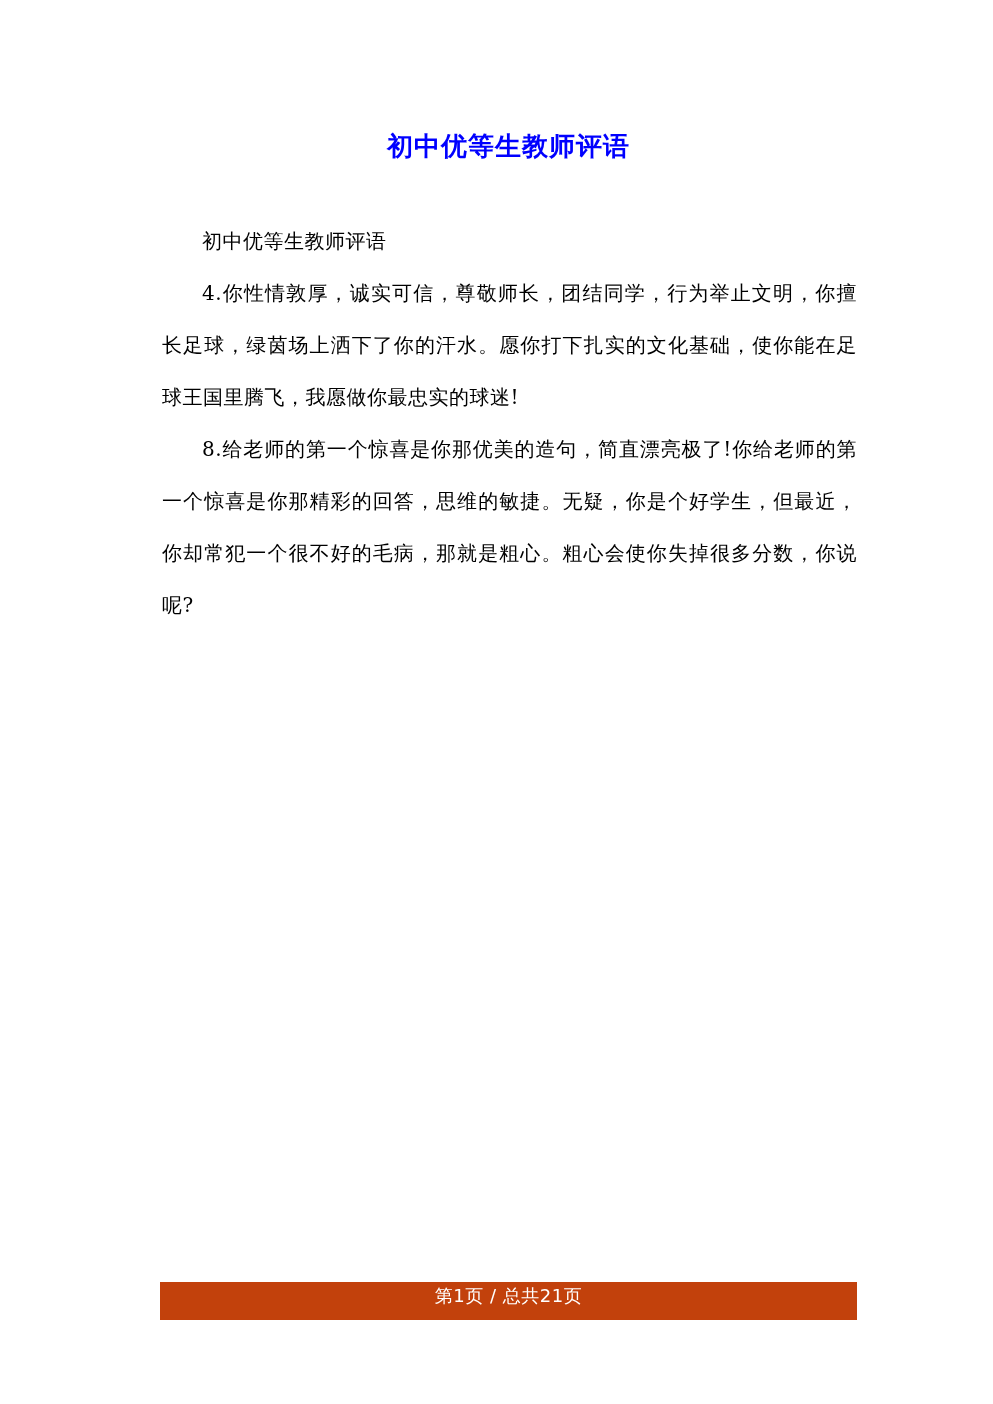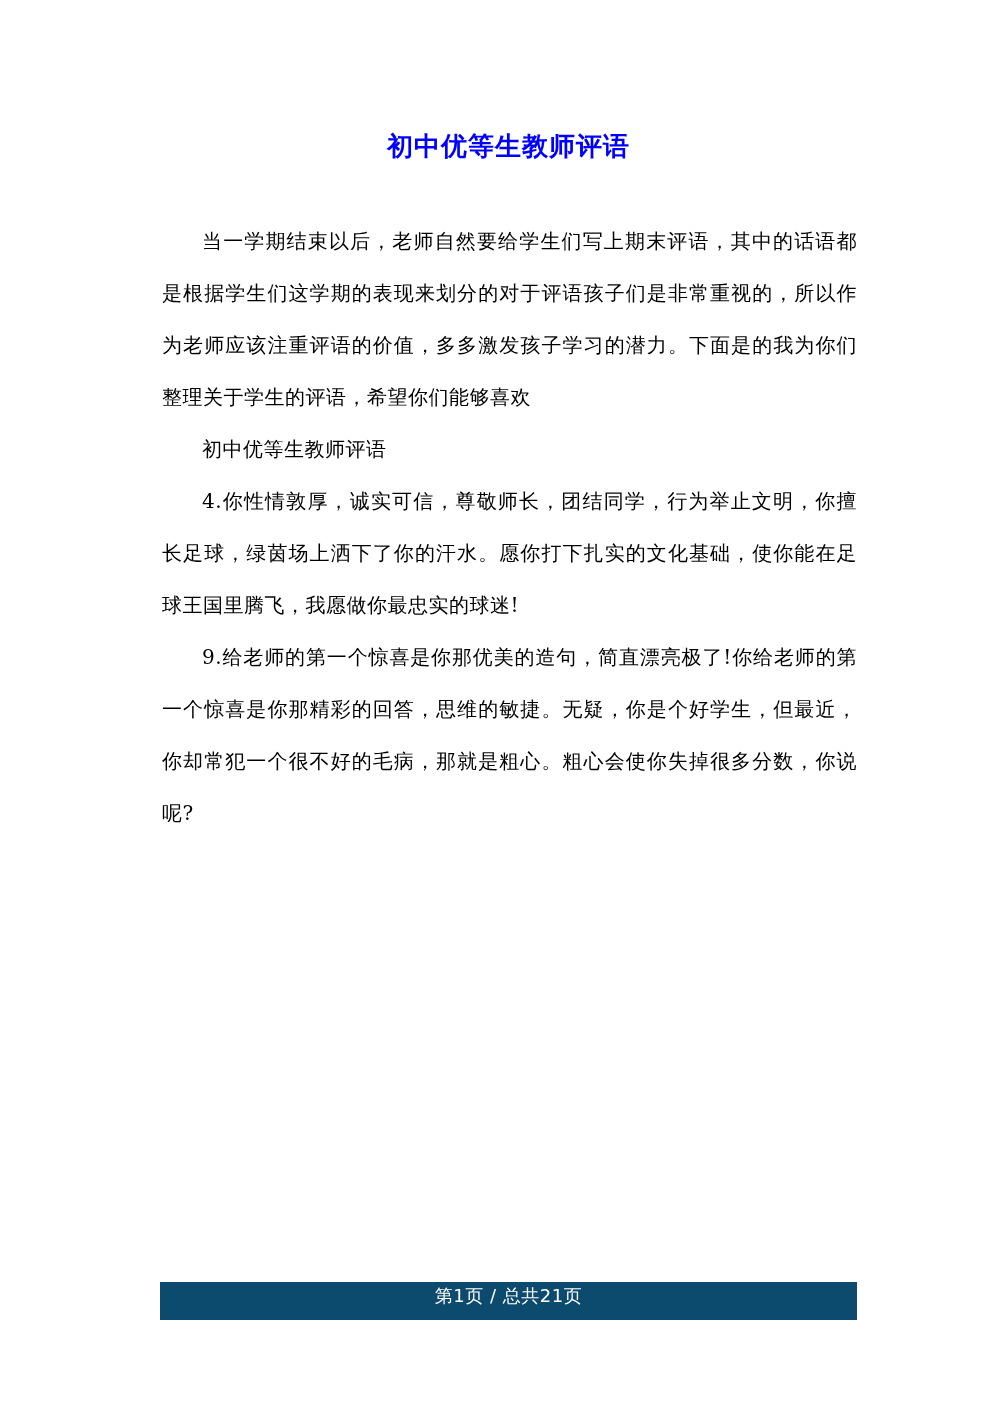--- a/index.html
+++ b/index.html
@@ -47,42 +47,41 @@
       text-align: justify;
       text-indent: 2em;
       letter-spacing: 0.5px;
     }
     .footer-bar {
       position: absolute;
       left: 148px;
       top: 1282px;
       width: 697px;
       height: 38px;
-      background: #0c4a6e;
+      background: #c2410c;
       display: flex;
       justify-content: center;
       align-items: flex-start;
     }
     .footer-text {
       color: #ffffff;
       font-family: "DejaVu Sans", "Liberation Sans", sans-serif;
       font-size: 18px;
       line-height: 28px;
       letter-spacing: 0.5px;
     }
   </style>
 </head>
 <body>
 
 <div class="page">
   <div class="title" style="color:#0000ff;">初中优等生教师评语</div>
 
   <div class="body-text">
-    <p class="para">当一学期结束以后，老师自然要给学生们写上期末评语，其中的话语都是根据学生们这学期的表现来划分的对于评语孩子们是非常重视的，所以作为老师应该注重评语的价值，多多激发孩子学习的潜力。下面是的我为你们整理关于学生的评语，希望你们能够喜欢</p>
     <p class="para">初中优等生教师评语</p>
     <p class="para">4.你性情敦厚，诚实可信，尊敬师长，团结同学，行为举止文明，你擅长足球，绿茵场上洒下了你的汗水。愿你打下扎实的文化基础，使你能在足球王国里腾飞，我愿做你最忠实的球迷!</p>
-    <p class="para">9.给老师的第一个惊喜是你那优美的造句，简直漂亮极了!你给老师的第一个惊喜是你那精彩的回答，思维的敏捷。无疑，你是个好学生，但最近，你却常犯一个很不好的毛病，那就是粗心。粗心会使你失掉很多分数，你说呢?</p>
+    <p class="para">8.给老师的第一个惊喜是你那优美的造句，简直漂亮极了!你给老师的第一个惊喜是你那精彩的回答，思维的敏捷。无疑，你是个好学生，但最近，你却常犯一个很不好的毛病，那就是粗心。粗心会使你失掉很多分数，你说呢?</p>
   </div>
 
   <div class="footer-bar">
     <span class="footer-text">第1页 / 总共21页</span>
   </div>
 </div>
 
 </body></html>

